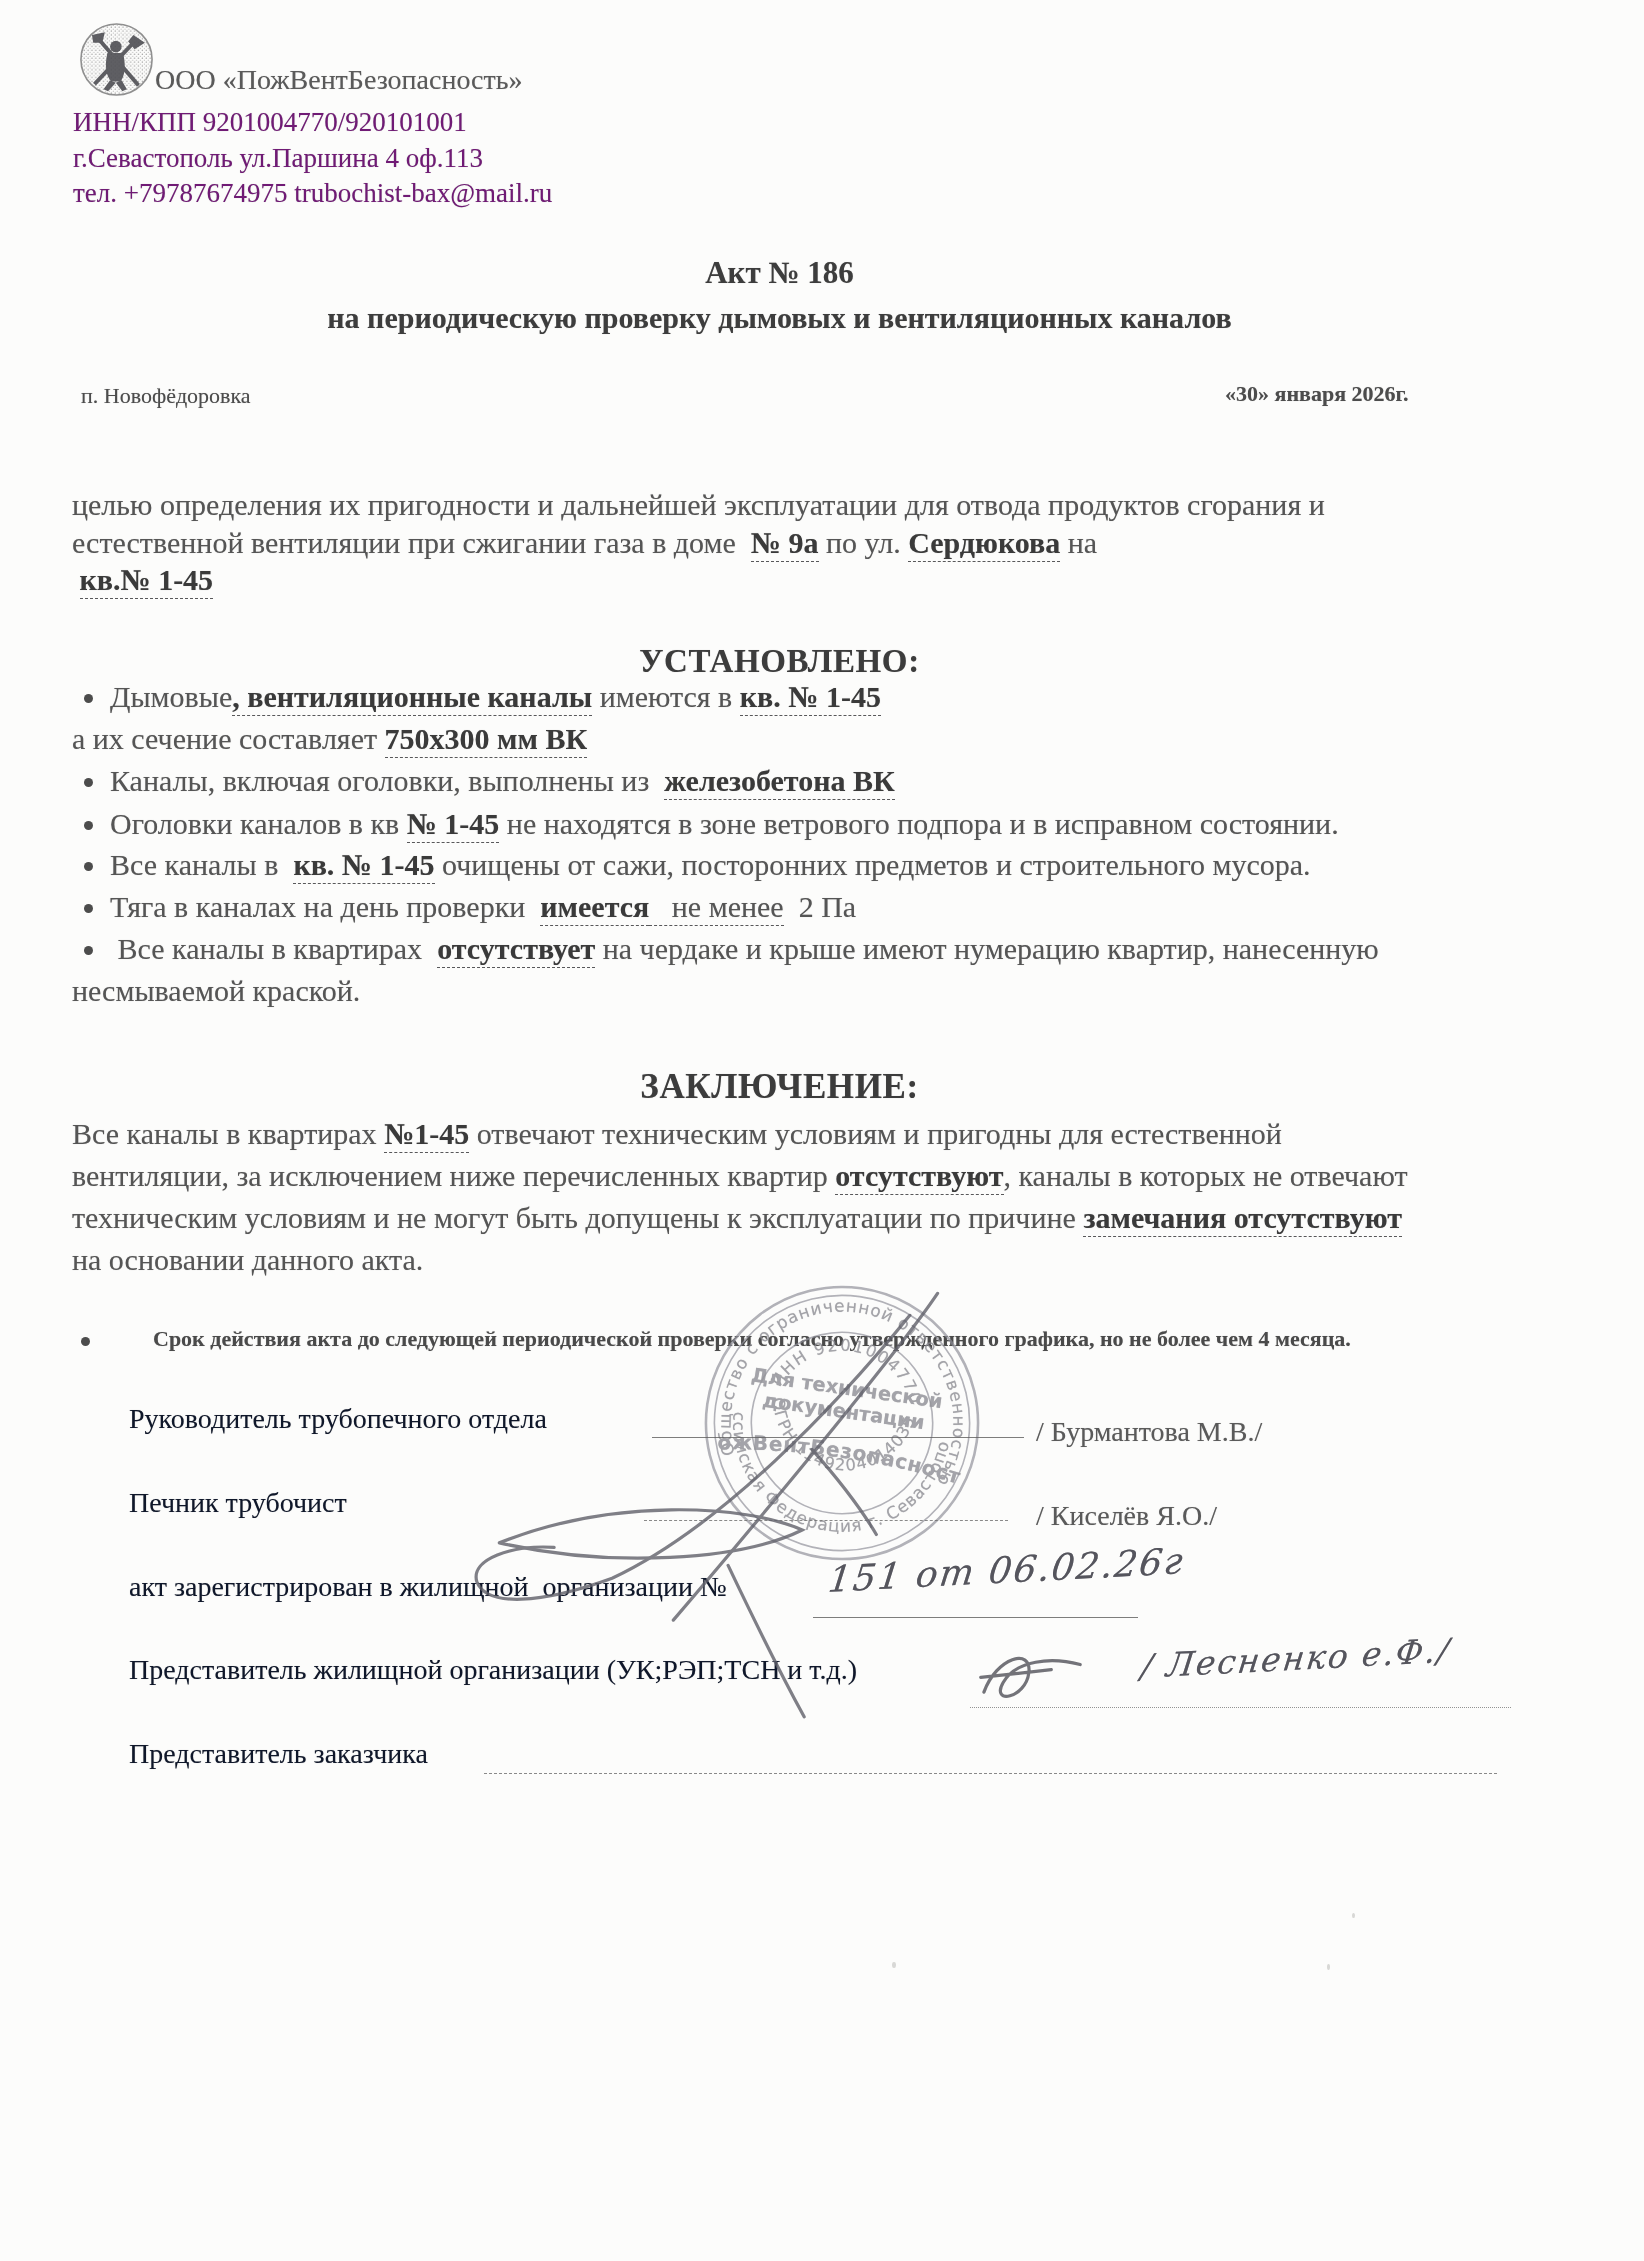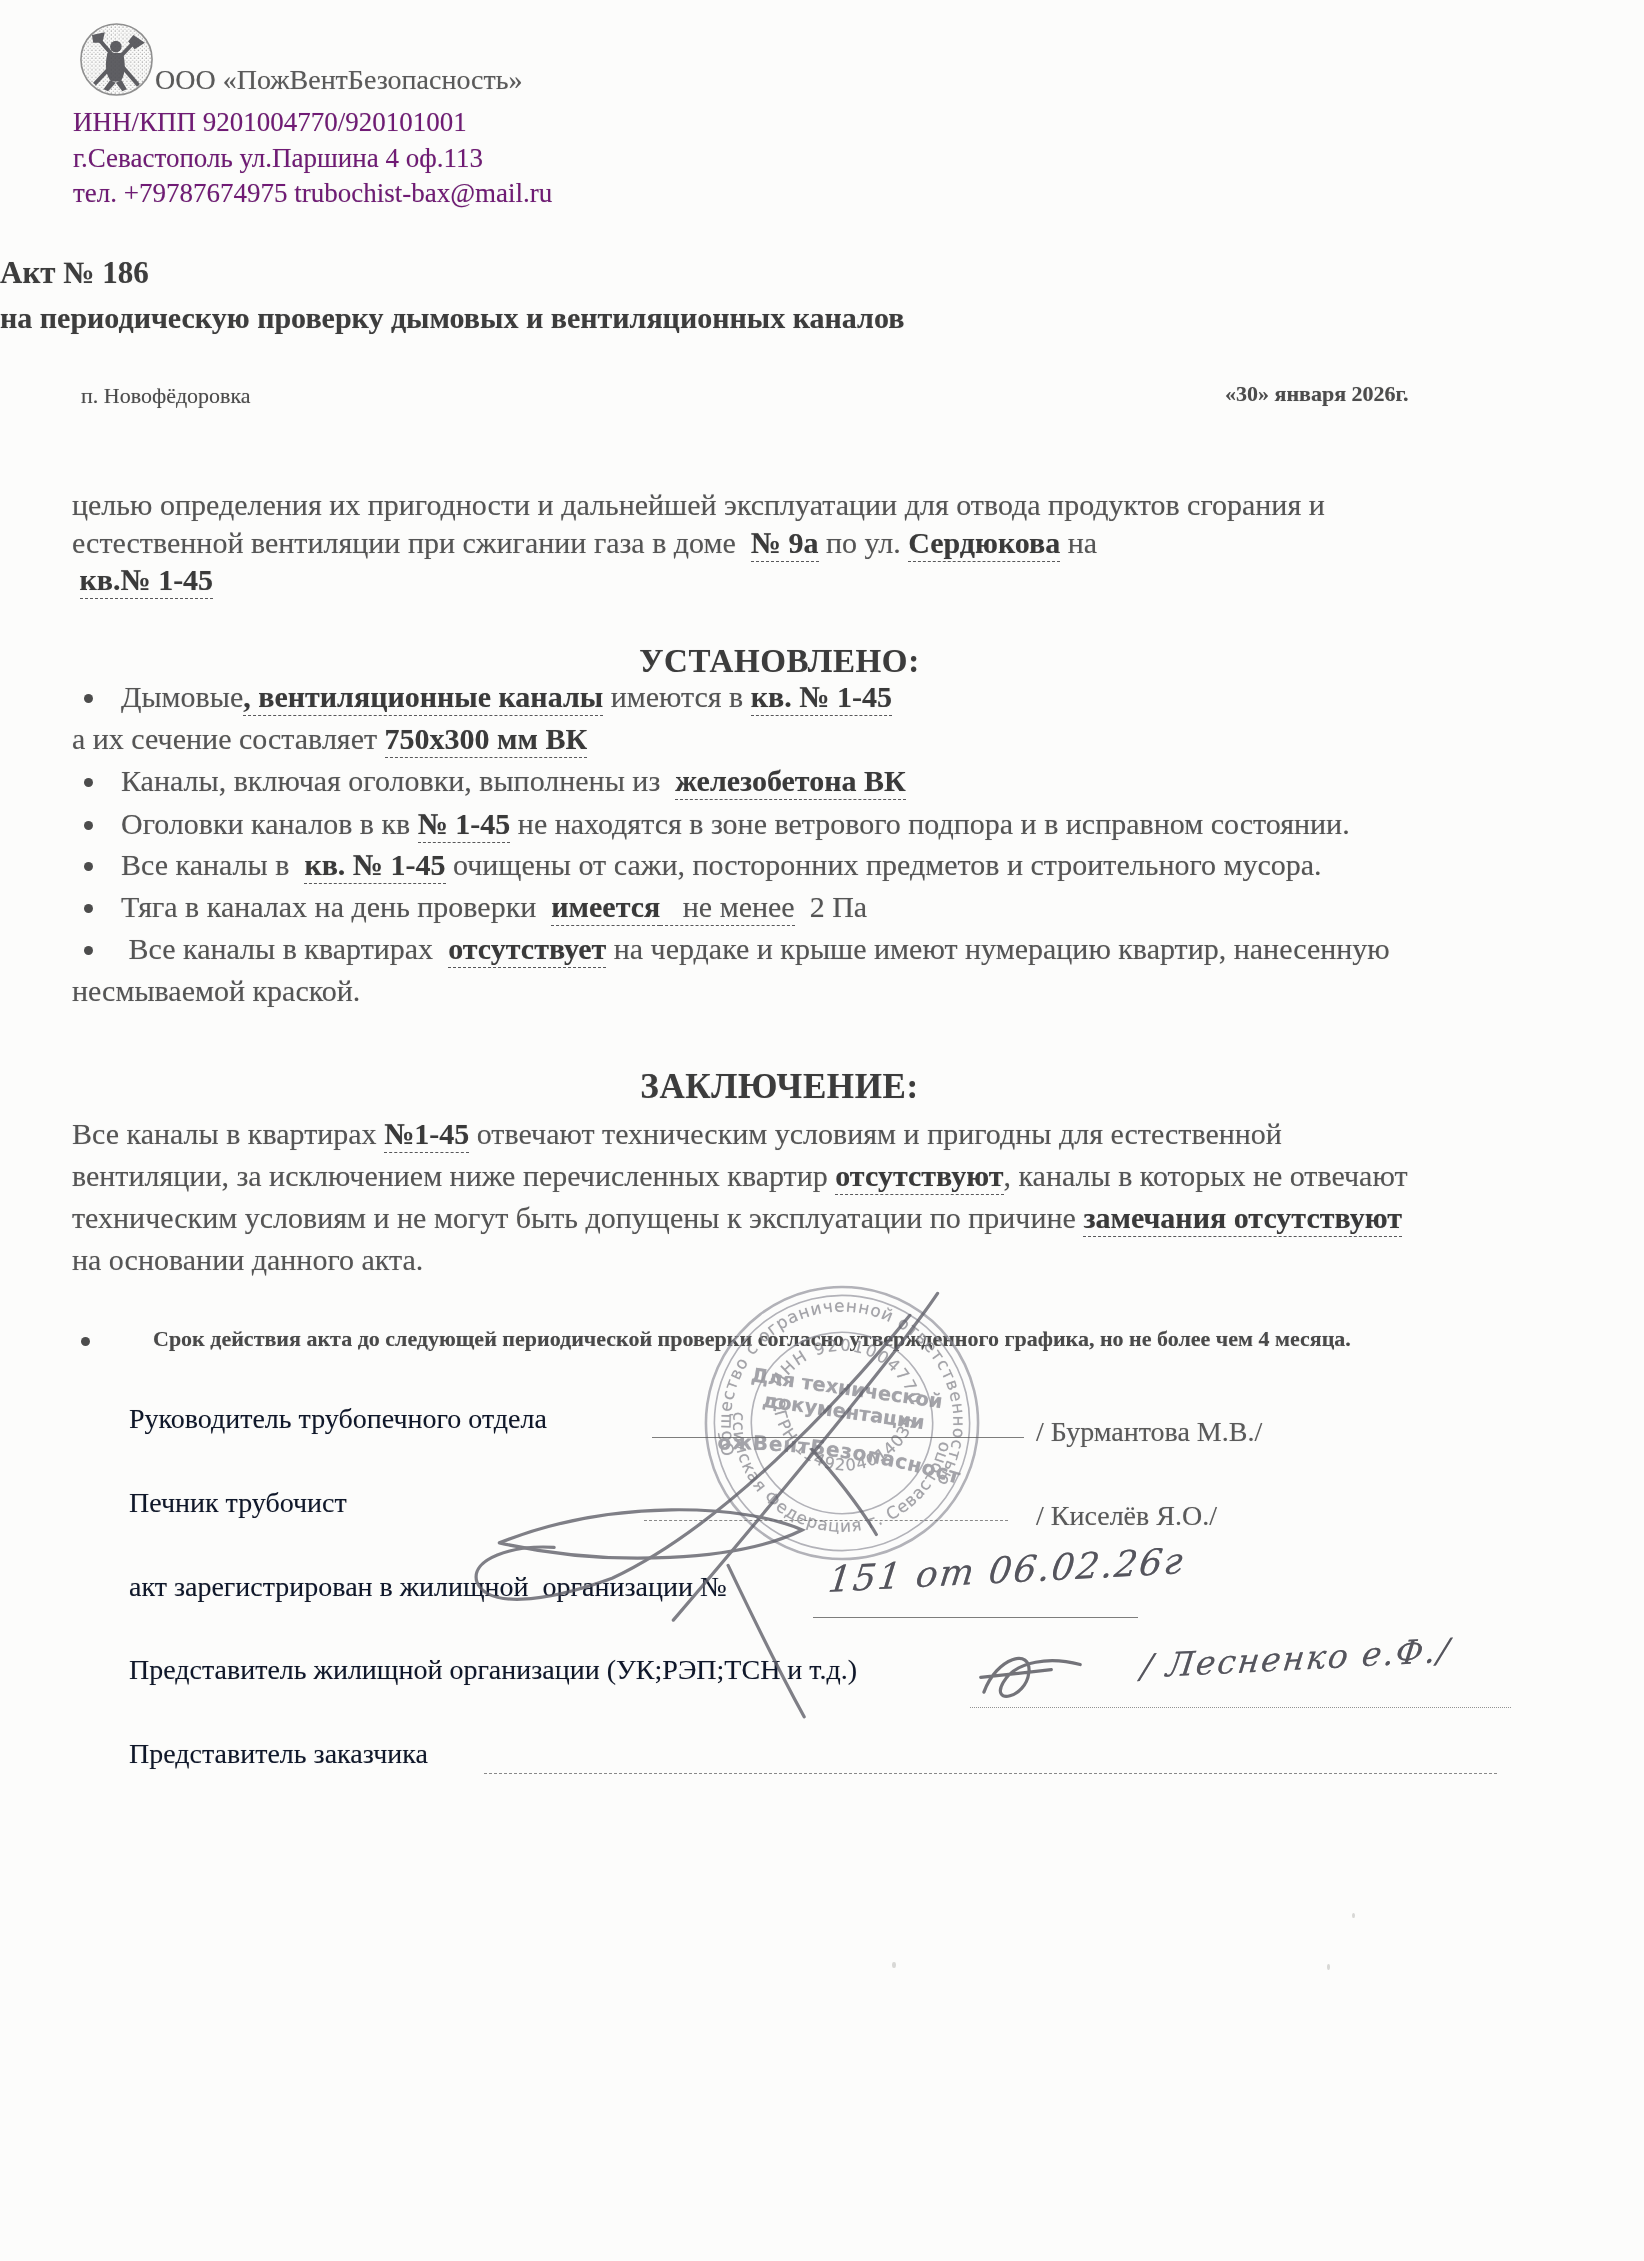--- a/index.html
+++ b/index.html
@@ -6,28 +6,28 @@
   .page{
     position:relative;width:1644px;height:2261px;margin:0 auto;
     background:#fcfcfb;overflow:hidden;
     font-family:"Liberation Serif","DejaVu Serif",serif;
     color:#4a4a4a;
     text-shadow:0 0 0.8px rgba(95,95,95,.45);
   }
   .abs{position:absolute;}
   .hdr{font-size:27px;color:#701a75;}
   .company{font-size:28px;color:#5a5a5a;}
-  .title-wrap{left:0;width:1559px;text-align:left;font-weight:bold;color:#3d3d3d;}
+  .title-wrap{left:0;width:1559px;text-align:center;font-weight:bold;color:#3d3d3d;}
   .t1{font-size:31px;}
   .t2{font-size:30px;}
   .meta{font-size:22px;color:#4c4c4c;text-align:center;}
   .line{position:absolute;left:72px;width:1514px;font-size:30px;white-space:pre-wrap;color:#555;}
   .ind{text-indent:73px;}
   .dot{position:absolute;left:11.6px;top:14px;width:9px;height:9px;border-radius:50%;background:#4c4c4c;}
-  .ltxt{display:block;margin-left:49px;}
+  .ltxt{display:block;margin-left:38px;}
   .nodot .ltxt{margin-left:0;}
   .h-center{position:absolute;left:0;width:1559px;text-align:center;font-weight:bold;color:#3c3c3c;letter-spacing:0.6px;}
   .h1{font-size:33px;margin-top:12px;}
   .seg-b{font-weight:bold;color:#3a3a3a;}
   .seg-u{border-bottom:1.9px dashed #58585a;padding-bottom:1.9px;}
   .srok{font-size:22px;font-weight:bold;color:#4a4a4a;width:1392px;white-space:pre-wrap;}
   .sig-label{font-size:28px;color:#0f172a;white-space:pre-wrap;}
   .sig-name{font-size:28px;color:#5a5a5a;white-space:pre;margin-top:12px;}
   .rule{position:absolute;height:0;border-top:1.3px solid #5c5c5c;opacity:.8;}
   .rule.dash{border-top-style:dashed;border-top-color:#6d6d6d;}

